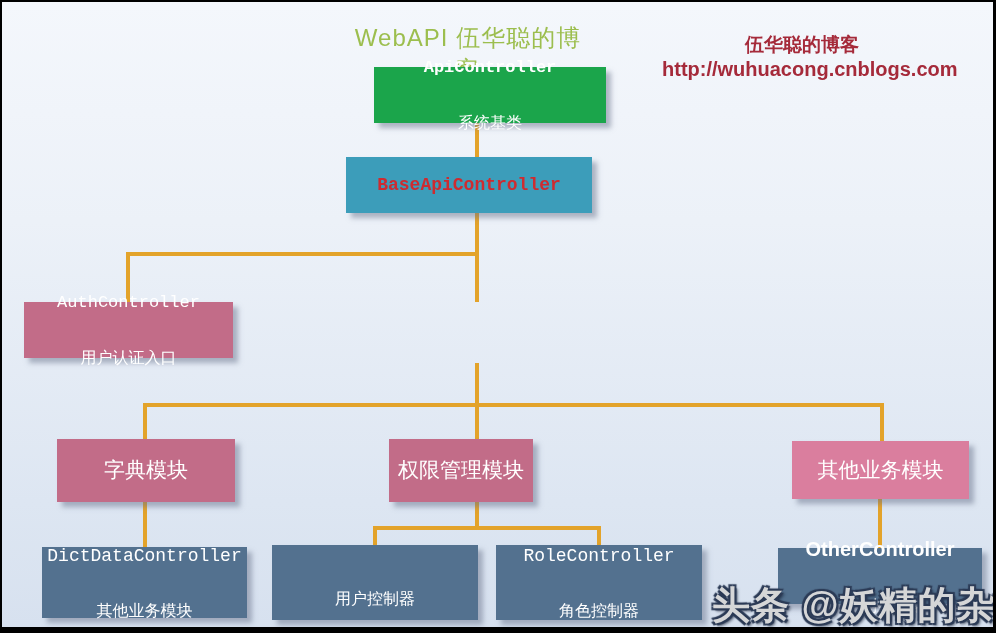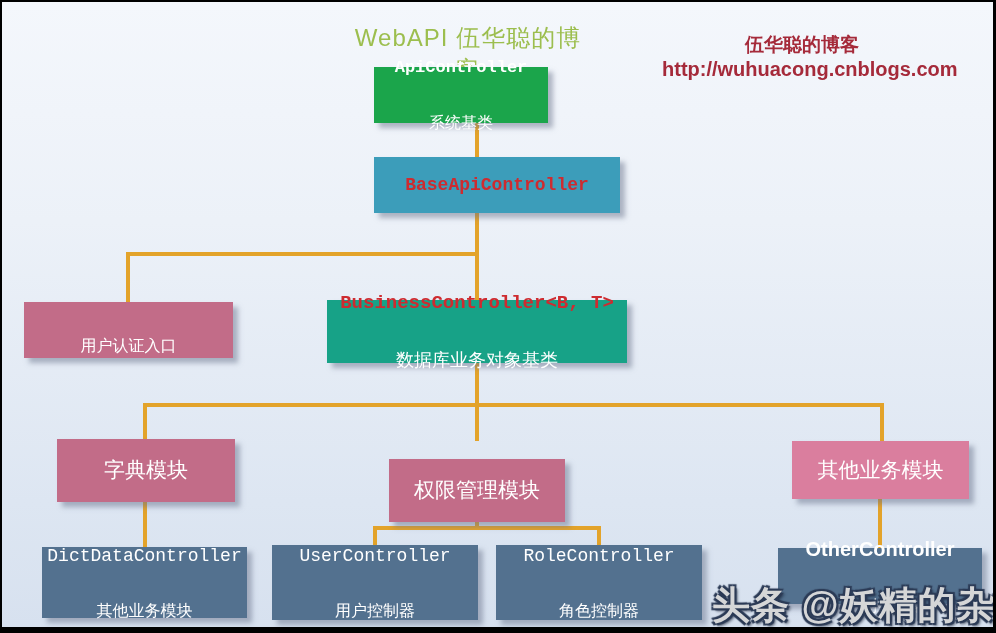--- a/index.html
+++ b/index.html
@@ -27,33 +27,33 @@
   .credit .l2{font-size:20px;line-height:25px;}
   .edge{position:absolute;z-index:1;}
   .node{
     position:absolute;z-index:2;
     display:flex;flex-direction:column;justify-content:center;align-items:center;
     color:#fff;text-align:center;
     box-shadow:5px 5px 5px rgba(105,115,140,.5);
   }
   .nt{font-family:"Liberation Mono","DejaVu Sans Mono",monospace;font-weight:bold;line-height:1.35;}
   .ns{font-size:16px;line-height:1.35;margin-top:32px;}
-  .n-api{left:372px;top:65px;width:174px;height:56px;}
+  .n-api{left:372px;top:65px;width:232px;height:56px;}
   .n-api .nt{font-size:17px;}
-  .n-baseapi{left:372px;top:155px;width:246px;height:56px;}
+  .n-baseapi{left:344px;top:155px;width:246px;height:56px;}
   .n-baseapi .nt{font-size:18px;}
   .n-baseapi .ns{font-size:17px;}
   .n-auth{left:22px;top:300px;width:209px;height:56px;}
   .n-auth .nt{font-size:17px;font-weight:normal;}
   .n-business{left:325px;top:298px;width:300px;height:63px;}
   .n-business .nt{font-size:19px;}
   .n-business .ns{font-size:18px;}
   .module .nt{font-family:Liberation Sans, sans-serif;font-weight:normal;font-size:21px;}
   .n-dictmod{left:55px;top:437px;width:178px;height:63px;}
-  .n-permmod{left:387px;top:437px;width:176px;height:63px;margin-top:20px;}
+  .n-permmod{left:387px;top:437px;width:144px;height:63px;}
   .n-othermod{left:790px;top:439px;width:177px;height:58px;}
   .ctrl .nt{font-size:18px;font-weight:normal;}
   .n-dictdata{left:40px;top:545px;width:205px;height:71px;}
   .n-user{left:270px;top:543px;width:206px;height:75px;}
   .n-role{left:494px;top:543px;width:206px;height:75px;}
   .n-other{left:776px;top:546px;width:204px;height:56px;}
   .n-other .nt{font-family:"Liberation Sans",sans-serif;font-weight:bold;font-size:20px;}
   .watermark{
     position:absolute;left:710px;top:578px;z-index:5;
     font-size:38px;font-weight:bold;letter-spacing:1px;
@@ -93,47 +93,43 @@
   <div class="node n-api" style="background: rgb(27, 165, 75);">
     <div class="nt" style="color: rgb(255, 255, 255);">ApiController</div>
     <div class="ns">系统基类</div>
   </div>
 
   <div class="node n-baseapi" style="background: rgb(60, 157, 186);">
     <div class="nt" style="color: rgb(206, 43, 48);">BaseApiController</div>
   </div>
 
   <div class="node n-auth" style="background: rgb(194, 108, 136);">
+    <div class="nt" style="color: rgb(255, 255, 255);">AuthController</div>
     <div class="ns">用户认证入口</div>
   </div>
 
-  <div class="node n-business" style="background: rgb(23, 162, 135);">
-    <div class="nt" style="color: rgb(206, 43, 48);">BusinessController&lt;B, T&gt;</div>
-    <div class="ns">数据库业务对象基类</div>
-  </div>
 
   <div class="node module n-dictmod" style="background: rgb(194, 108, 136);">
     <div class="nt">字典模块</div>
   </div>
 
   <div class="node module n-permmod" style="background: rgb(194, 108, 136);">
     <div class="nt">权限管理模块</div>
   </div>
 
   <div class="node module n-othermod" style="background: rgb(218, 126, 158);">
     <div class="nt">其他业务模块</div>
   </div>
 
   <div class="node ctrl n-dictdata" style="background: rgb(83, 113, 143);">
     <div class="nt">DictDataController</div>
     <div class="ns">其他业务模块</div>
   </div>
 
   <div class="node ctrl n-user" style="background: rgb(83, 113, 143);">
-    <div class="nt">UserController</div>
     <div class="ns">用户控制器</div>
   </div>
 
   <div class="node ctrl n-role" style="background: rgb(83, 113, 143);">
     <div class="nt">RoleController</div>
     <div class="ns">角色控制器</div>
   </div>
 
   <div class="node ctrl n-other" style="background: rgb(83, 113, 143);">
     <div class="nt">OtherController</div>

